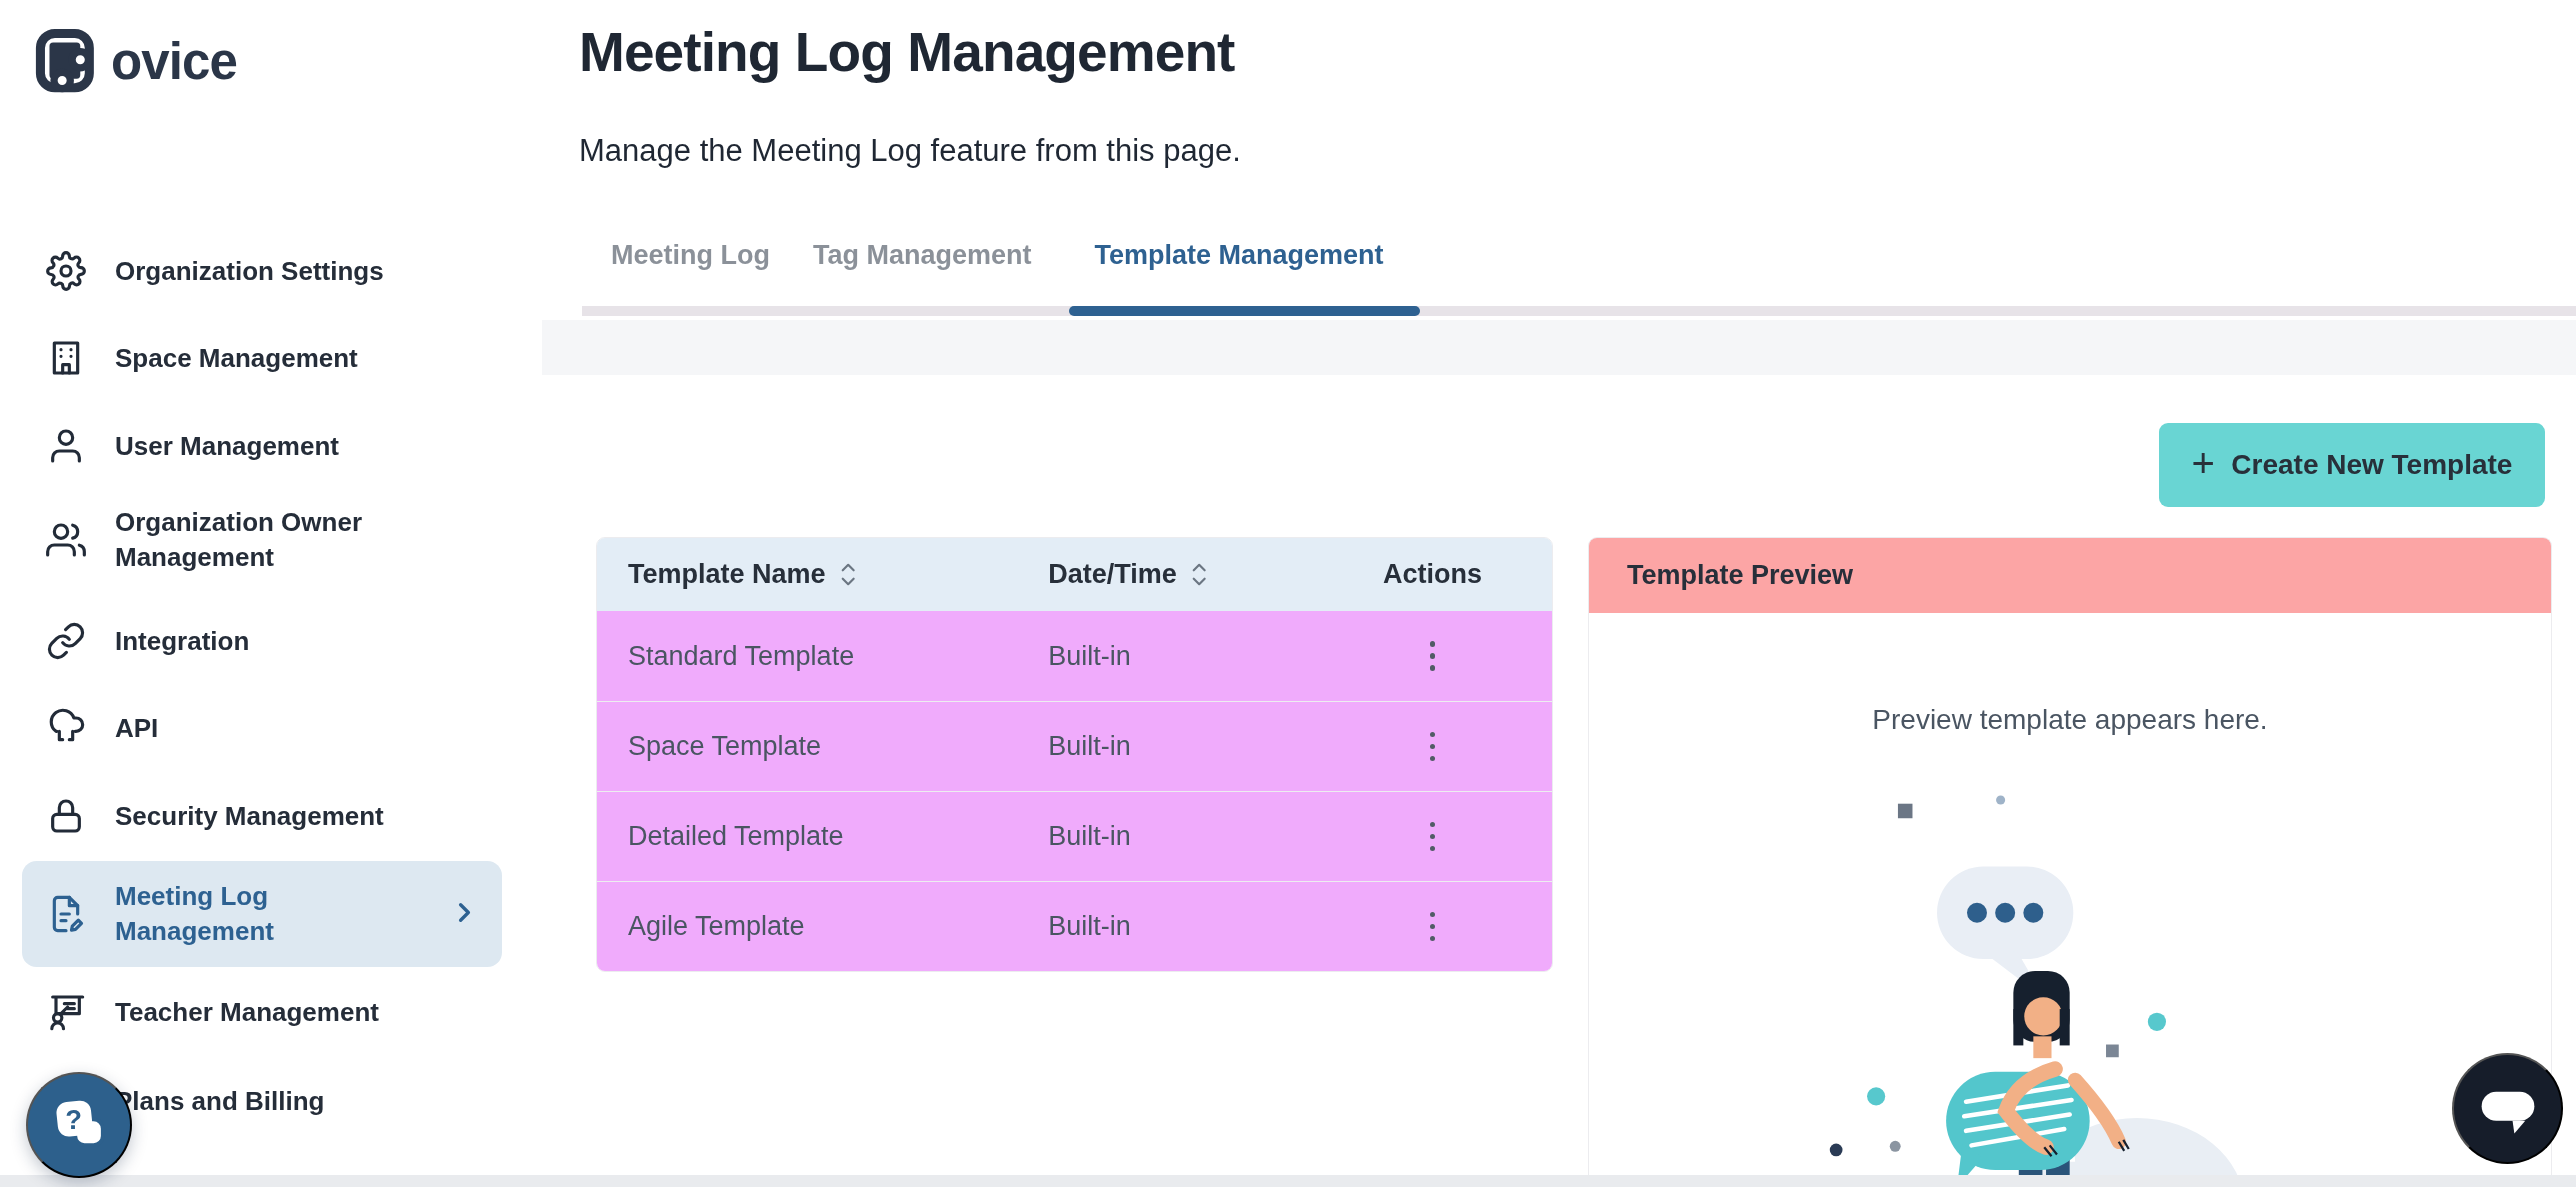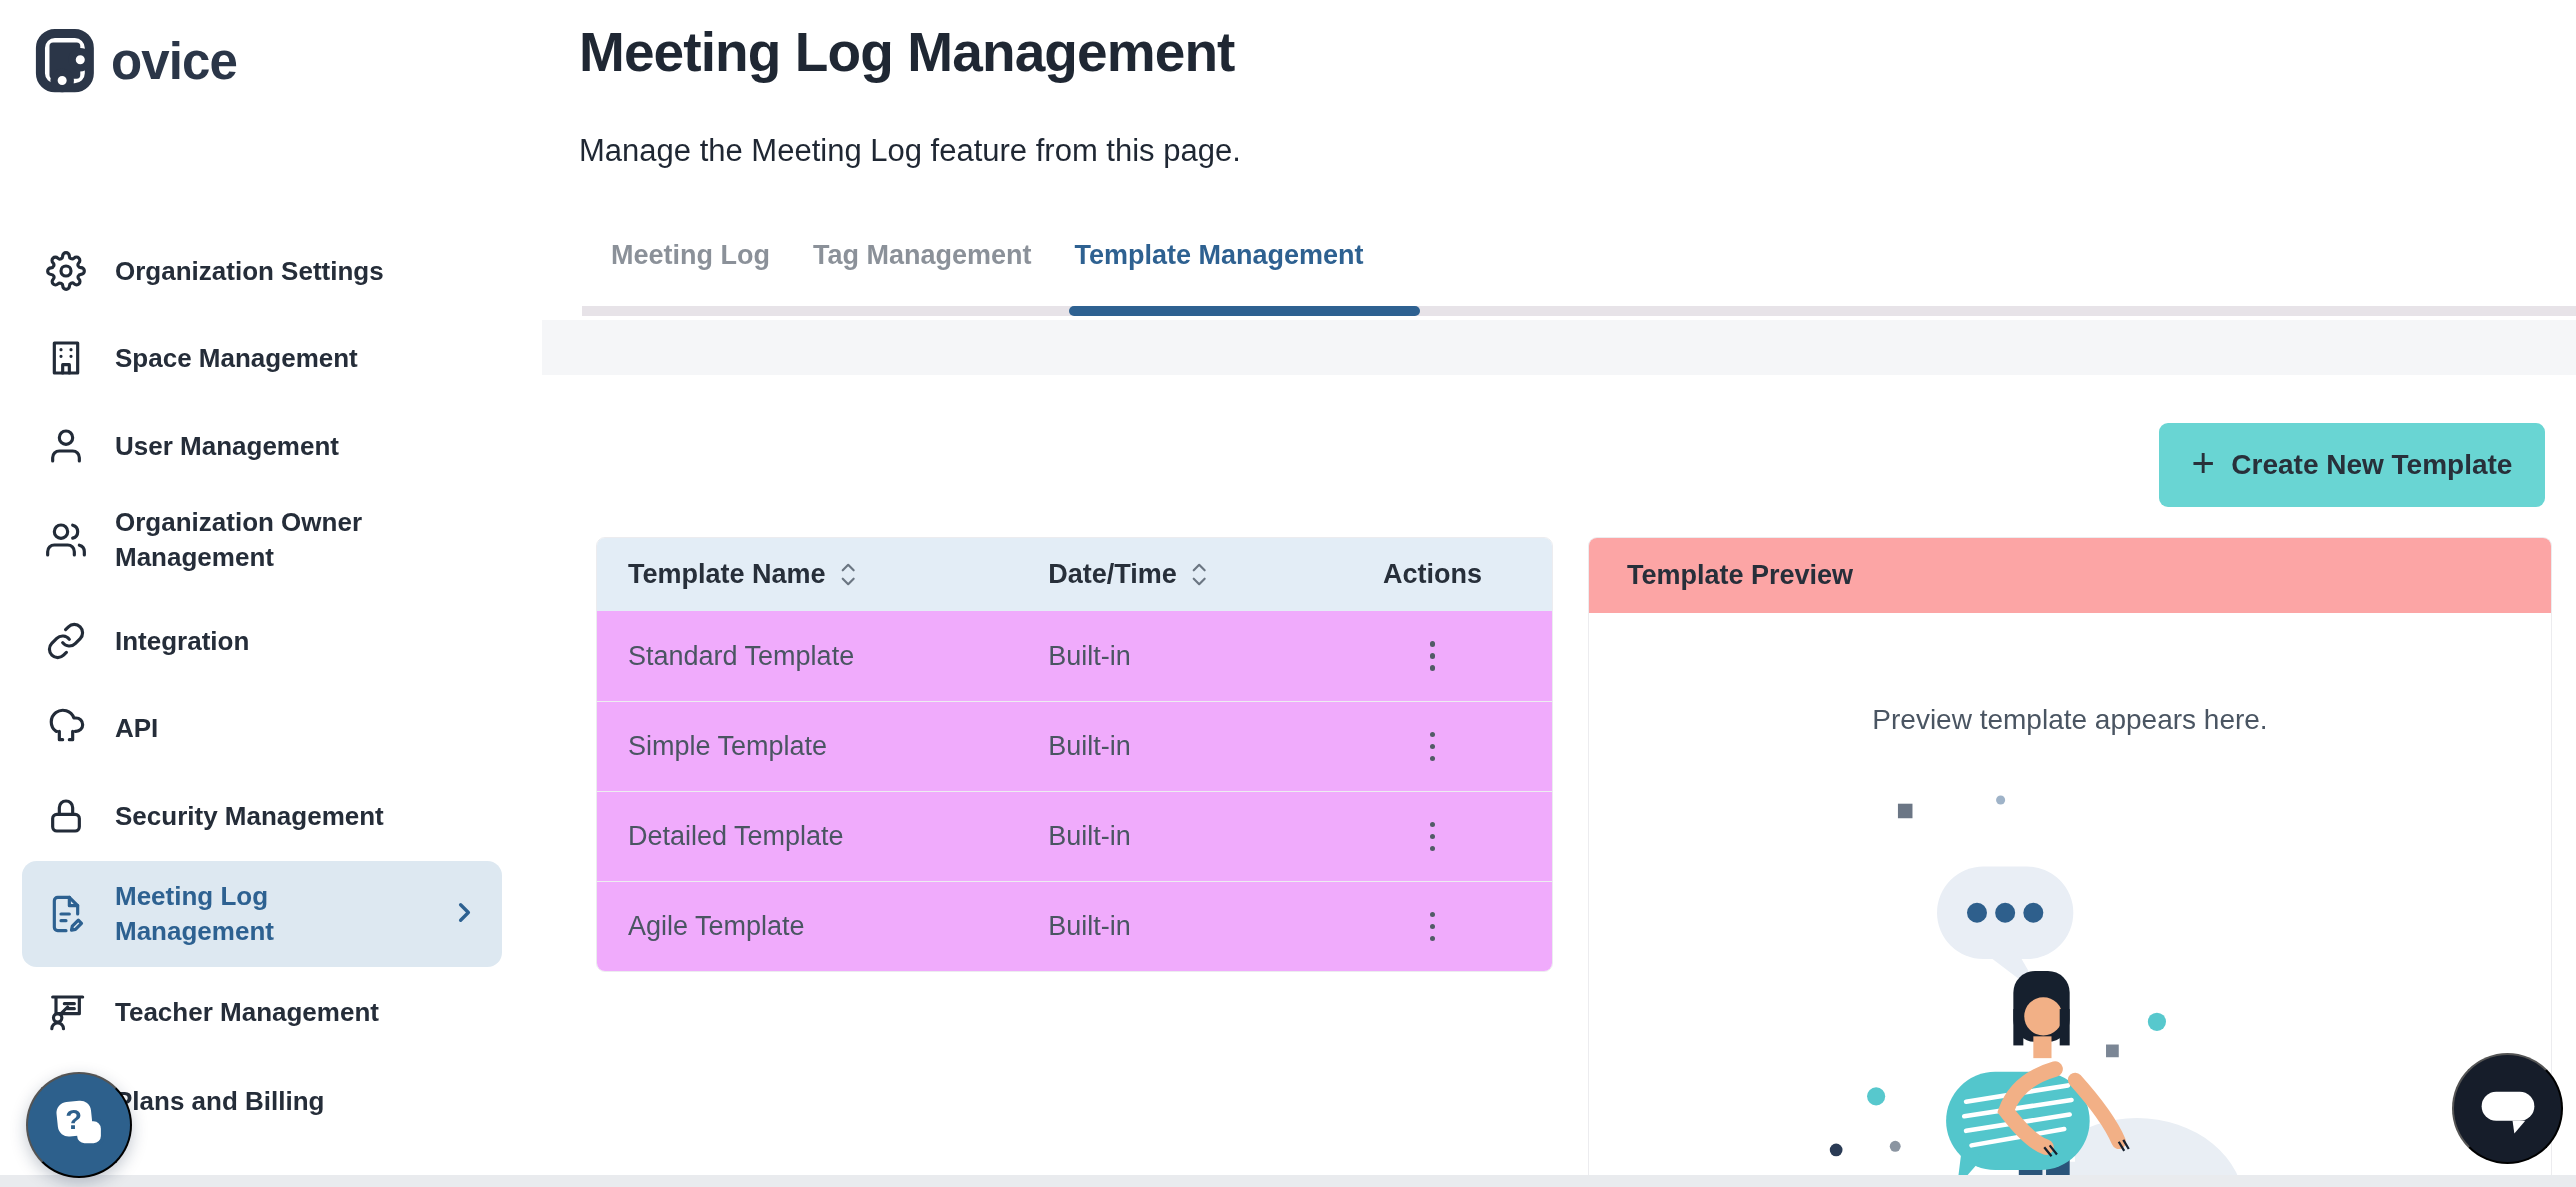--- a/index.html
+++ b/index.html
@@ -30,21 +30,21 @@
     box-shadow:0 5.5px 16.4px rgba(20,40,70,.25); }
 
   
   .main { position:absolute; left:542px; top:0; width:2034px; height:1188px; background:#fff; }
   .page-title { position:absolute; left:37px; top:20px; font-size:55px; font-weight:700;
     letter-spacing:-0.9px; color:#1f2733; }
   .page-sub { position:absolute; left:37px; top:133px; font-size:31px; color:#1f2733; }
 
   .tabs { position:absolute; left:69px; top:240px; display:flex; gap:43px; }
   .tab { font-size:27px; font-weight:600; color:#8b9199; padding-bottom:25.5px; cursor:pointer; white-space:nowrap; }
-  .tab.active { color:#2e6191; }
+  .tab.active { color:#2e6191;margin-left:20px; }
   .tab-track { position:absolute; left:40px; right:0; top:306px; height:10px; background:#e7e3e8; }
   .tab-underline { position:absolute; left:527px; top:306px; width:351px; height:10px;
     border-radius:5.5px; background:#2e6191; }
   .content-band { position:absolute; left:-3.6px; right:0; top:320px; height:55px; background:#f5f6f8; }
   .content-panel { position:absolute; left:-3.6px; right:0; top:375px; bottom:0; background:#fff;
     border-top-left-radius:12.7px; }
 
   .create-btn { position:absolute; left:1617px; top:423px; width:386px; height:84px; border:none;
     border-radius:9px; background:#69d5d3; display:flex; align-items:center; justify-content:center;
     gap:16.4px; cursor:pointer; }
@@ -263,21 +263,21 @@
       <div class="t-row" style="border-top:none">
         <div class="cell">Standard Template</div>
         <div class="cell">Built-in</div>
         <div class="kebab">
             <i></i>
             <i></i>
             <i></i>
           </div>
       </div>
       <div class="t-row">
-        <div class="cell">Simple Template</div>
+        <div class="cell">Space Template</div>
         <div class="cell">Built-in</div>
         <div class="kebab">
             <i></i>
             <i></i>
             <i></i>
           </div>
       </div>
       <div class="t-row">
         <div class="cell">Detailed Template</div>
         <div class="cell">Built-in</div>

